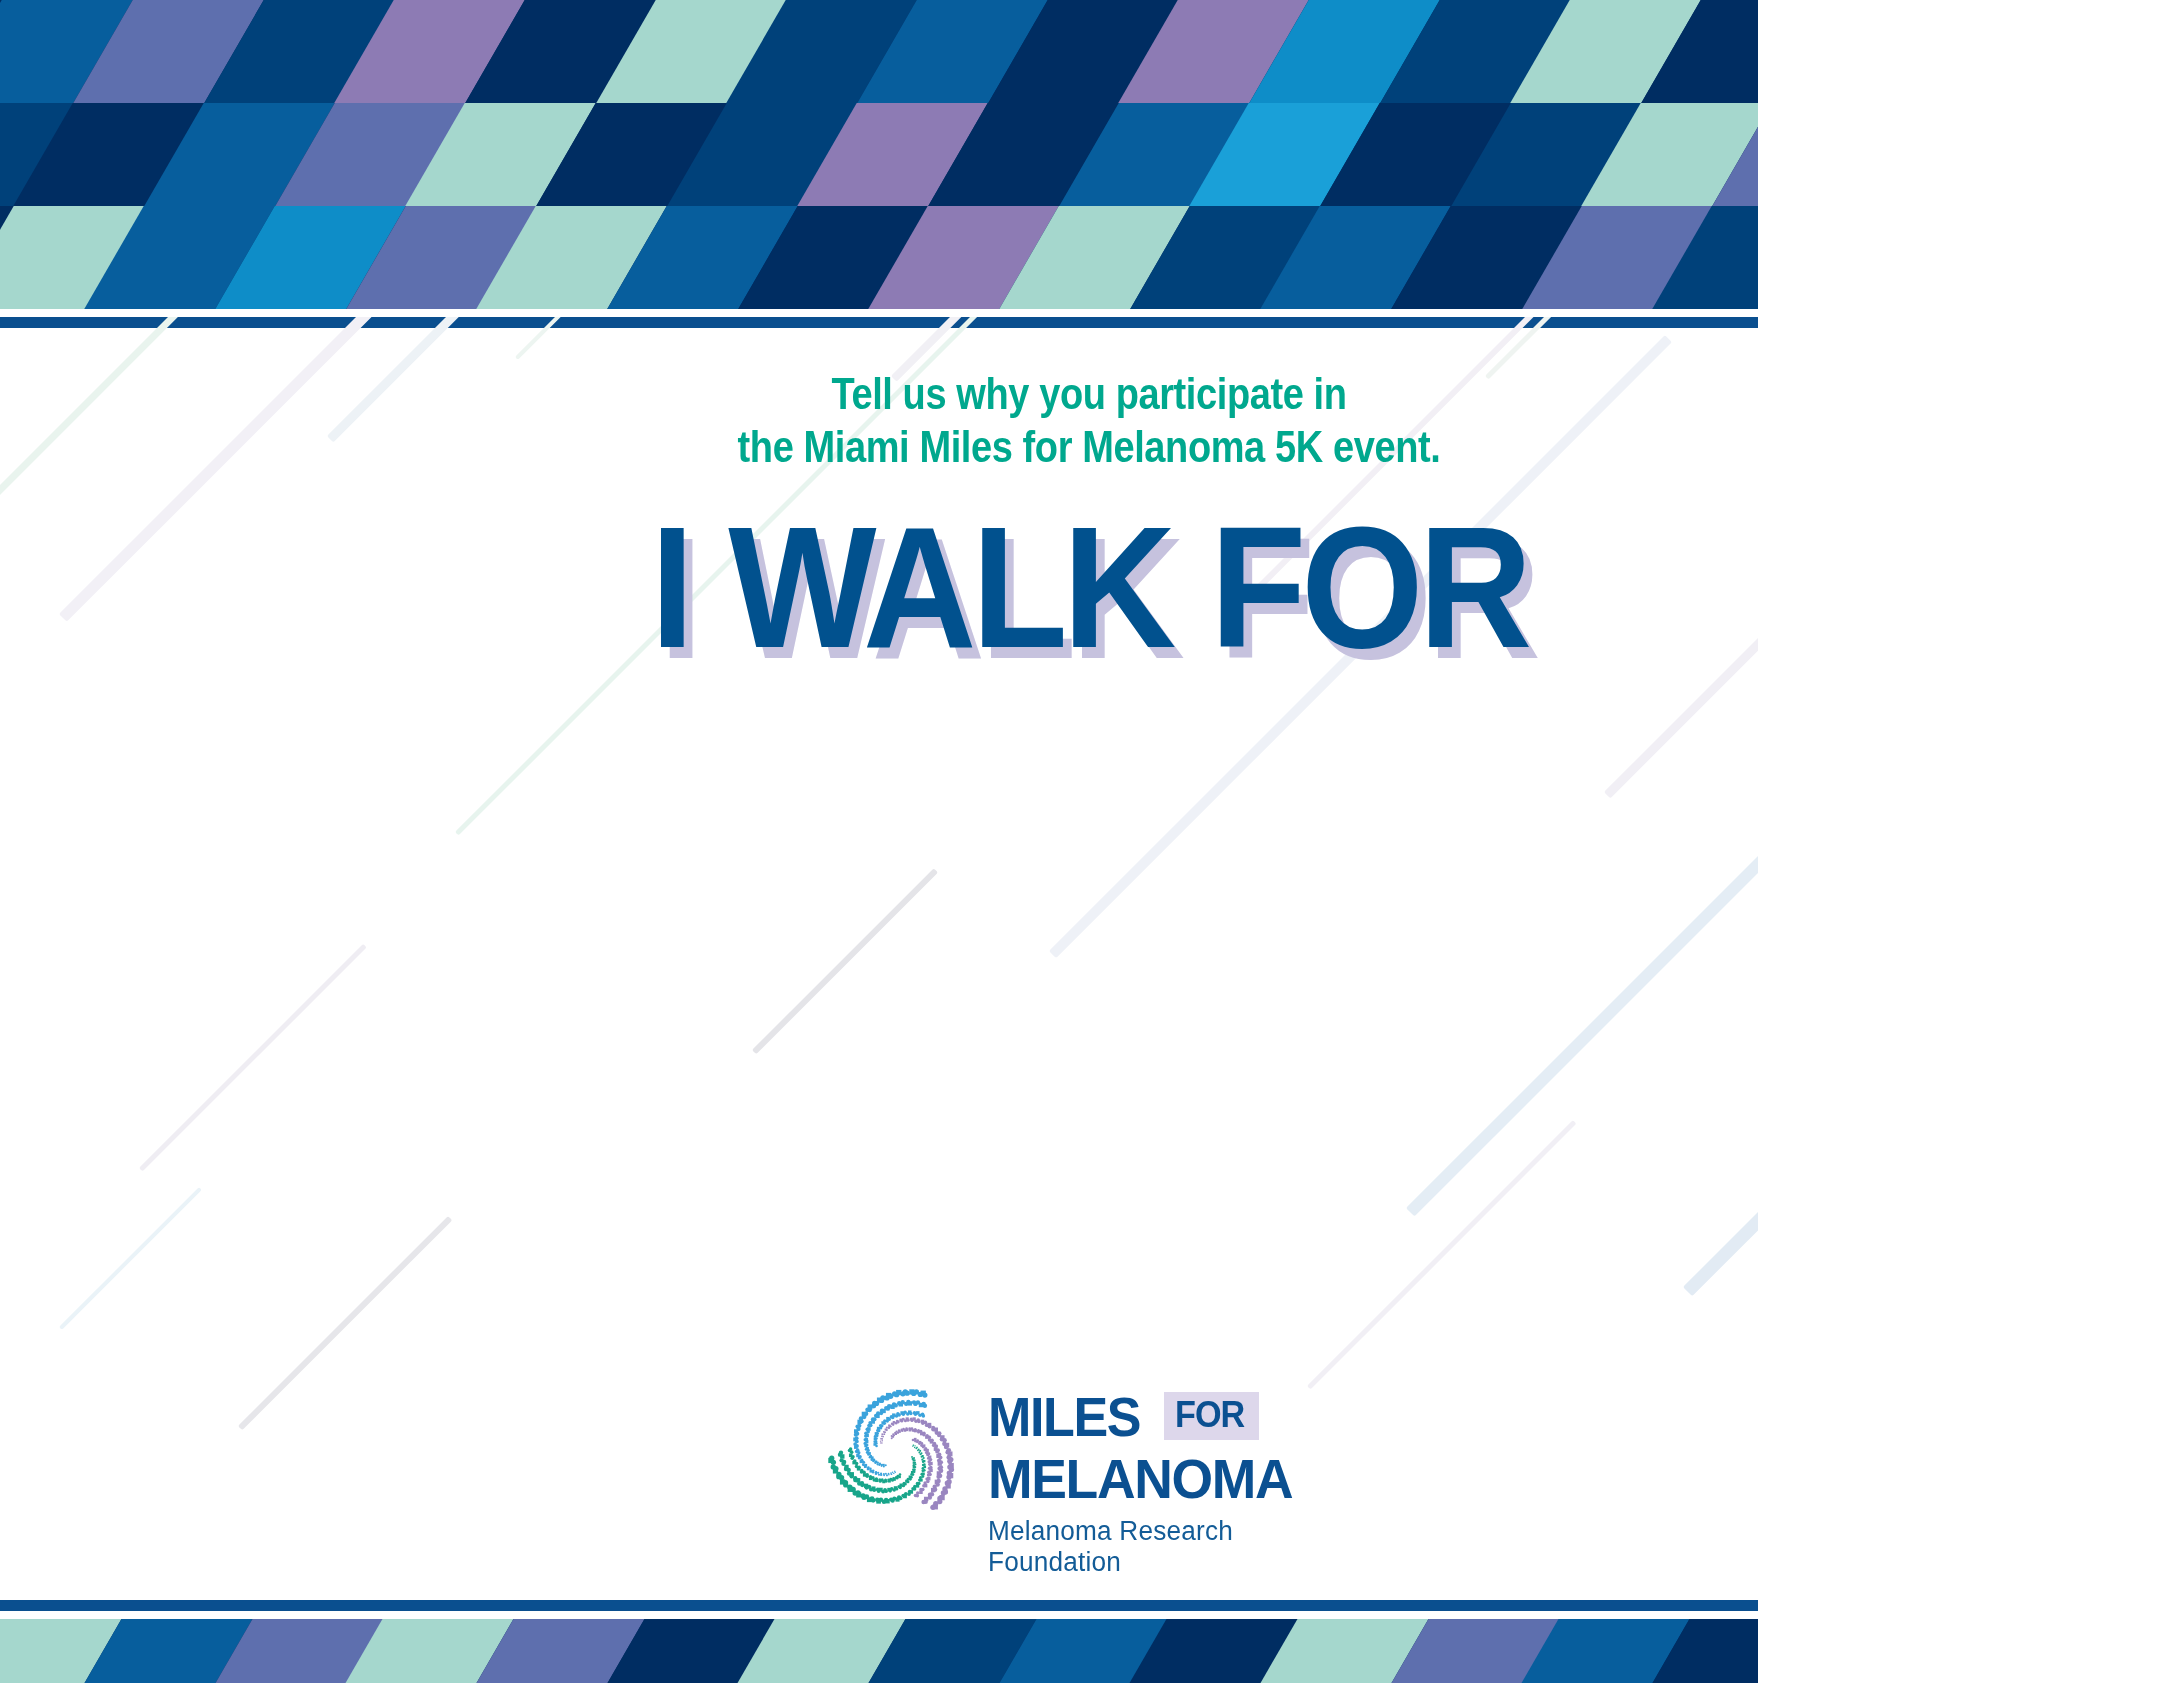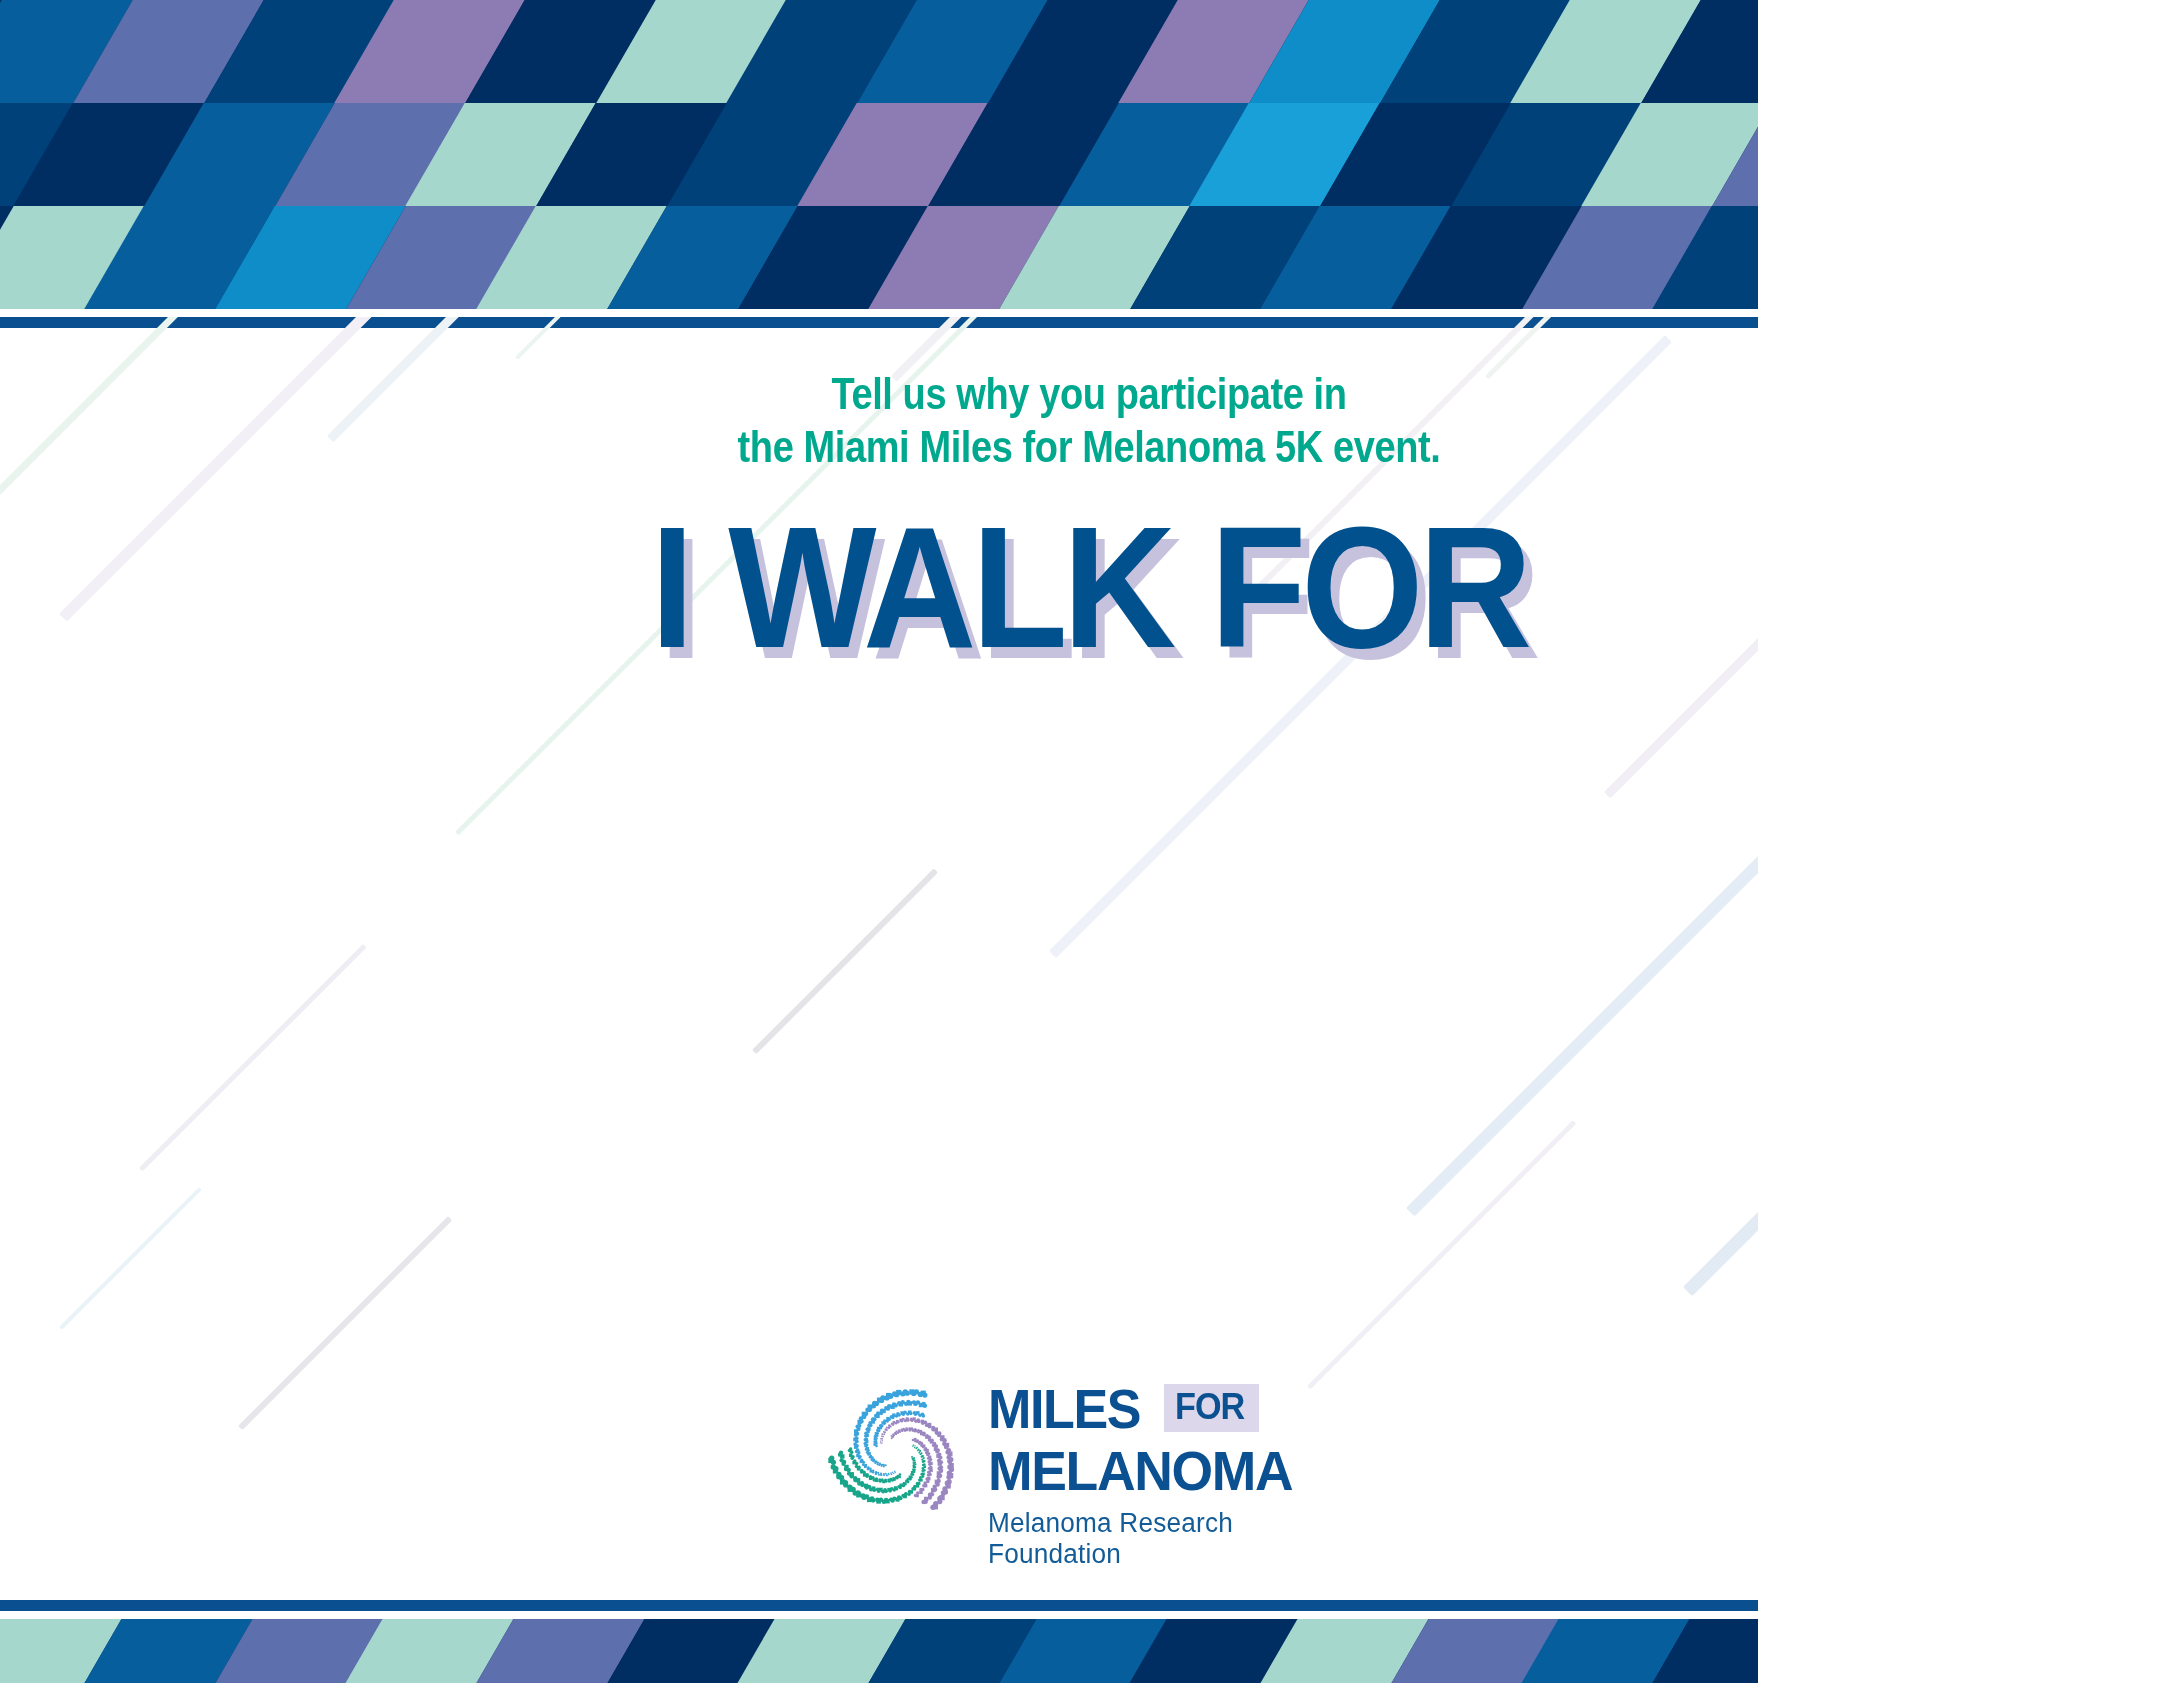--- a/index.html
+++ b/index.html
@@ -114,21 +114,21 @@
     height: 178px;
   }
   .logo-mark {
     position: absolute;
     left: 0; top: 2px;
     width: 149px; height: 149px;
   }
   .logo-type {
     position: absolute;
     left: 166px;
-    top: 8px;
+    top: 16px;
     width: 368px;
   }
   .logo-row1 {
     display: flex;
     align-items: flex-start;
     gap: 12px;
     height: 55px;
   }
   .word-miles {
     color: #0B5091;

